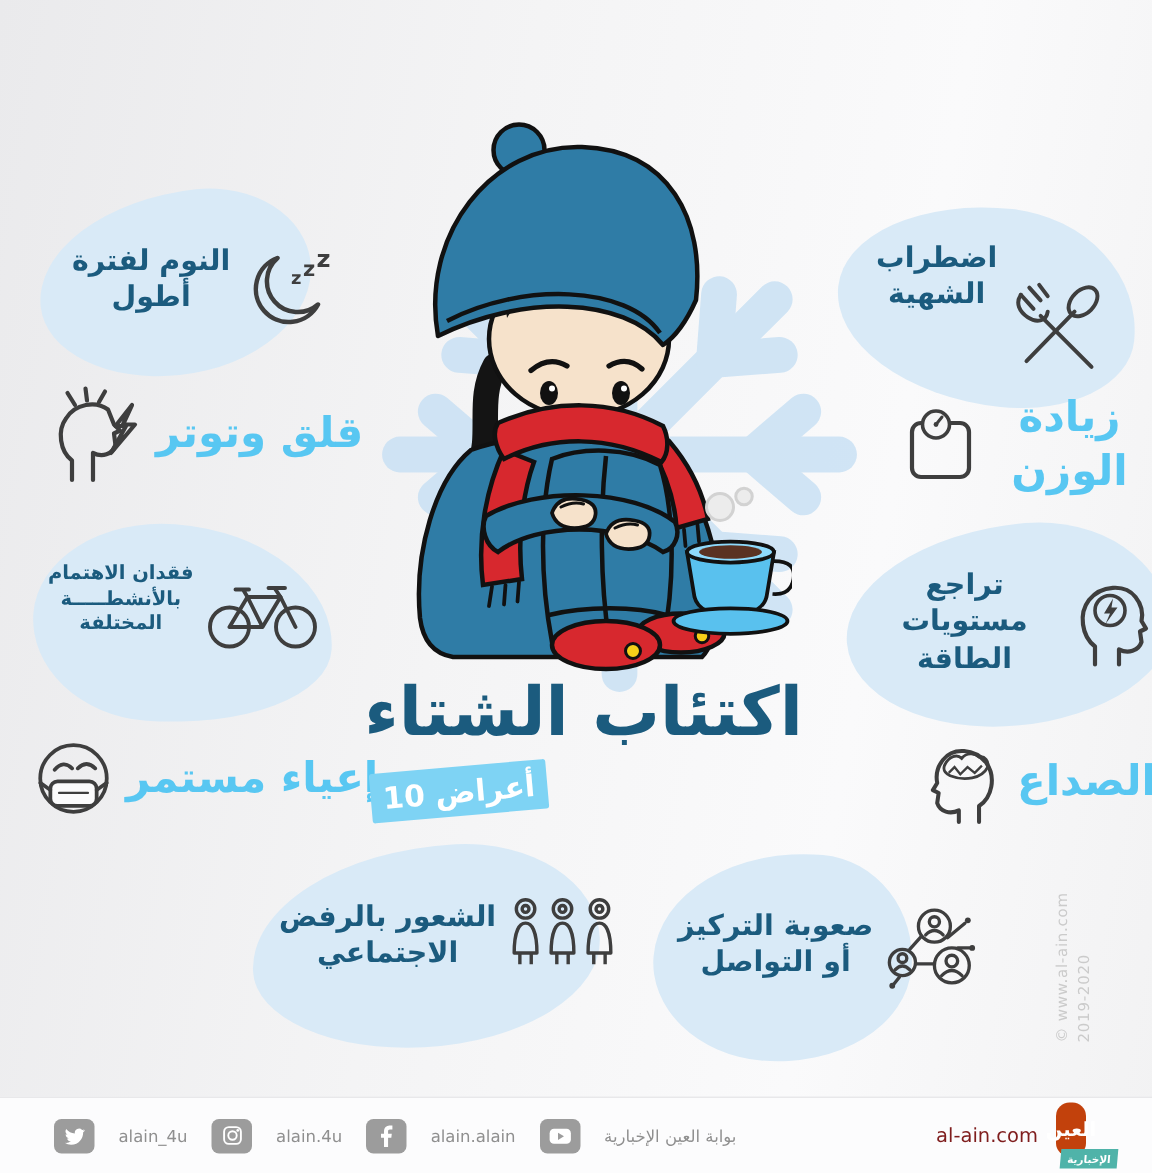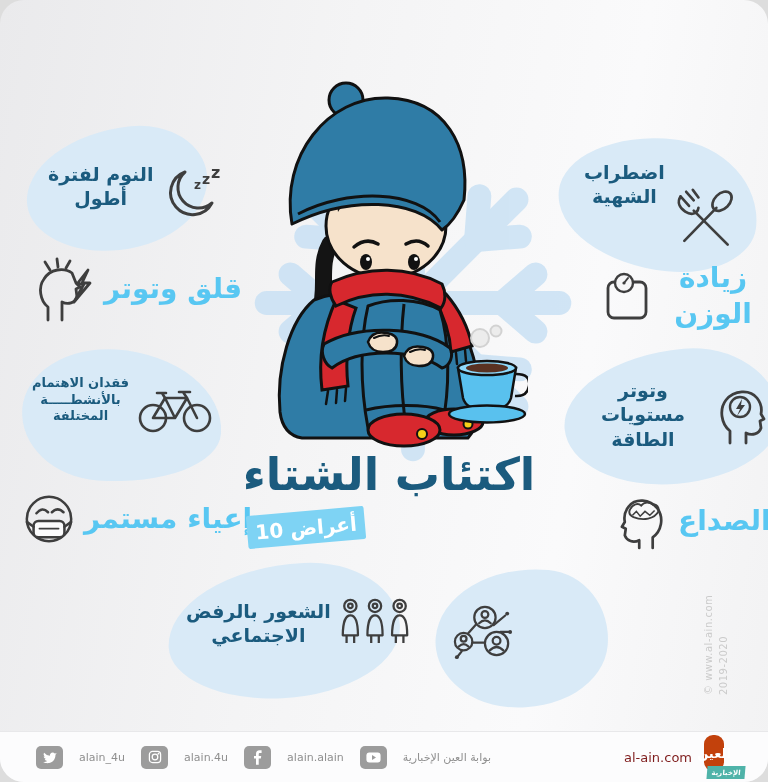--- a/index.html
+++ b/index.html
@@ -1,20 +1,19 @@
 <!DOCTYPE html>
 <html lang="ar"><head>
 <meta charset="utf-8">
 <style>
   html,body{margin:0;padding:0;background:#ddd;}
   .canvas{
     position:relative;width:768px;height:782px;overflow:hidden;
     background:linear-gradient(100deg,#eaeaec 0%,#f4f4f5 40%,#fafafb 72%,#f2f2f3 100%);
     font-family:"DejaVu Sans",sans-serif;
-    border-radius:24px;
   }
   .abs{position:absolute;}
   
   .blob{position:absolute;background:#d9eaf7;}
   #blob-sleep   {left:26px; top:128px; width:182px;height:122px;border-radius:61% 39% 52% 48%/55% 46% 54% 45%;transform:rotate(-6deg);}
   #blob-interest{left:22px; top:350px; width:200px;height:132px;border-radius:45% 55% 60% 40%/50% 58% 42% 50%;transform:rotate(4deg);}
   #blob-reject  {left:168px;top:564px; width:232px;height:134px;border-radius:60% 40% 52% 48%/58% 50% 50% 42%;transform:rotate(-3deg);}
   #blob-appetite{left:558px;top:138px; width:200px;height:132px;border-radius:55% 45% 42% 58%/48% 60% 40% 52%;transform:rotate(6deg);}
   #blob-energy  {left:564px;top:350px; width:216px;height:134px;border-radius:58% 42% 50% 50%/52% 55% 45% 48%;transform:rotate(-5deg);}
   #blob-focus   {left:436px;top:568px; width:172px;height:140px;border-radius:62% 38% 55% 45%/55% 50% 50% 45%;transform:rotate(5deg);}
@@ -266,21 +265,21 @@
         <rect x="4" y="12" width="38" height="36" rx="6" fill="none" stroke="#3e3e3e" stroke-width="2.8"></rect>
         <circle cx="20" cy="13" r="9" fill="#f6f6f7" stroke="#3e3e3e" stroke-width="2.4"></circle>
         <path d="M20 13 L24 8" stroke="#3e3e3e" stroke-width="2" stroke-linecap="round"></path>
         <circle cx="20" cy="13" r="1.6" fill="#3e3e3e"></circle>
       </svg>
     </span>
     <div class="txt" dir="rtl">زيادة الوزن</div>
   </div>
 
   <div class="sym dark" style="left:582px;top:378px">
-    <div class="txt" dir="rtl">وتوتر مستويات
+    <div class="txt" dir="rtl">تراجع مستويات
 الطاقة</div>
     <span class="ic">
       <svg width="56" height="62" viewBox="0 0 56 62">
         <path d="M18 60 L18 48 C9 41 7 26 14 17 C22 7 38 6 45 15 C49 20 50 26 49 31 L52 36 L48 38 L49 45 C47 51 40 53 34 50 L34 60" fill="none" stroke="#3e3e3e" stroke-width="2.8" stroke-linecap="round" stroke-linejoin="round"></path>
         <circle cx="28" cy="24" r="10" fill="none" stroke="#3e3e3e" stroke-width="2.4"></circle>
         <path d="M30 16 L24 26 L28 26 L25 33 L33 22 L29 22 Z" fill="#3e3e3e"></path>
       </svg>
     </span>
   </div>
 
@@ -289,20 +288,22 @@
       <svg width="50" height="58" viewBox="0 0 52 60">
         <path d="M34 58 L34 47 C43 41 46 27 39 17 C31 7 16 6 9 15 C5 20 4 26 5 31 L2 36 L6 38 L5 45 C7 51 14 53 20 50 L20 58" fill="none" stroke="#3e3e3e" stroke-width="2.8" stroke-linecap="round" stroke-linejoin="round"></path>
         <path d="M10 19 C13 12 19 11 22 14 C25 10 31 10 34 13 C38 12 41 16 40 20 C36 28 24 30 14 26 C10 24 9 22 10 19 Z" fill="none" stroke="#3e3e3e" stroke-width="2"></path>
         <path d="M13 24 L17 20 L21 25 L26 20 L31 24 L36 19" fill="none" stroke="#3e3e3e" stroke-width="1.6"></path>
       </svg>
     </span>
     <div class="txt" dir="rtl">الصداع</div>
   </div>
 
   <div class="sym dark" style="left:452px;top:598px">
+    <div class="txt" dir="rtl">صعوبة التركيز
+أو التواصل</div>
     <span class="ic" style="margin-top:4px">
       <svg width="62" height="58" viewBox="0 0 64 58">
         <g stroke="#3e3e3e" stroke-width="2.3" fill="none" stroke-linecap="round">
           <circle cx="34" cy="15" r="11"></circle>
             <circle cx="34" cy="12" r="3.5"></circle>
             <path d="M28 21 q6 -6 12 0"></path>
           <circle cx="12" cy="40" r="9"></circle>
             <circle cx="12" cy="37" r="3"></circle>
             <path d="M7 45 q5 -5 10 0"></path>
           <circle cx="46" cy="42" r="12"></circle>

